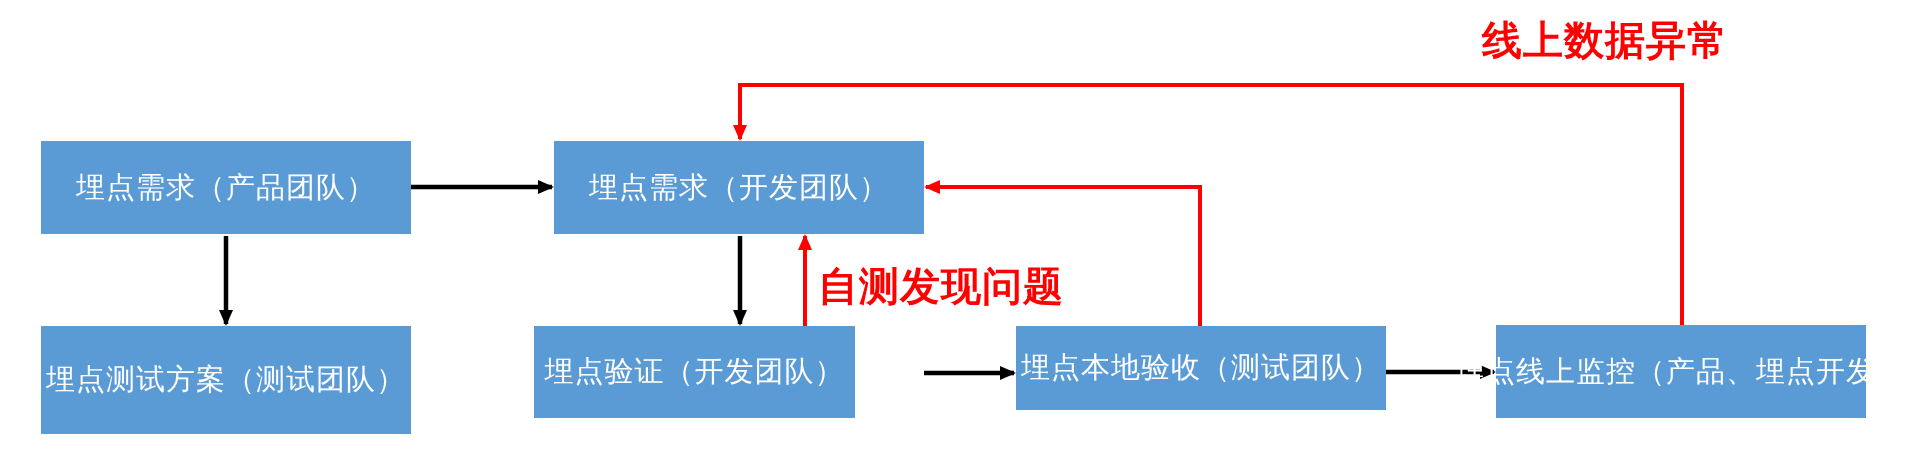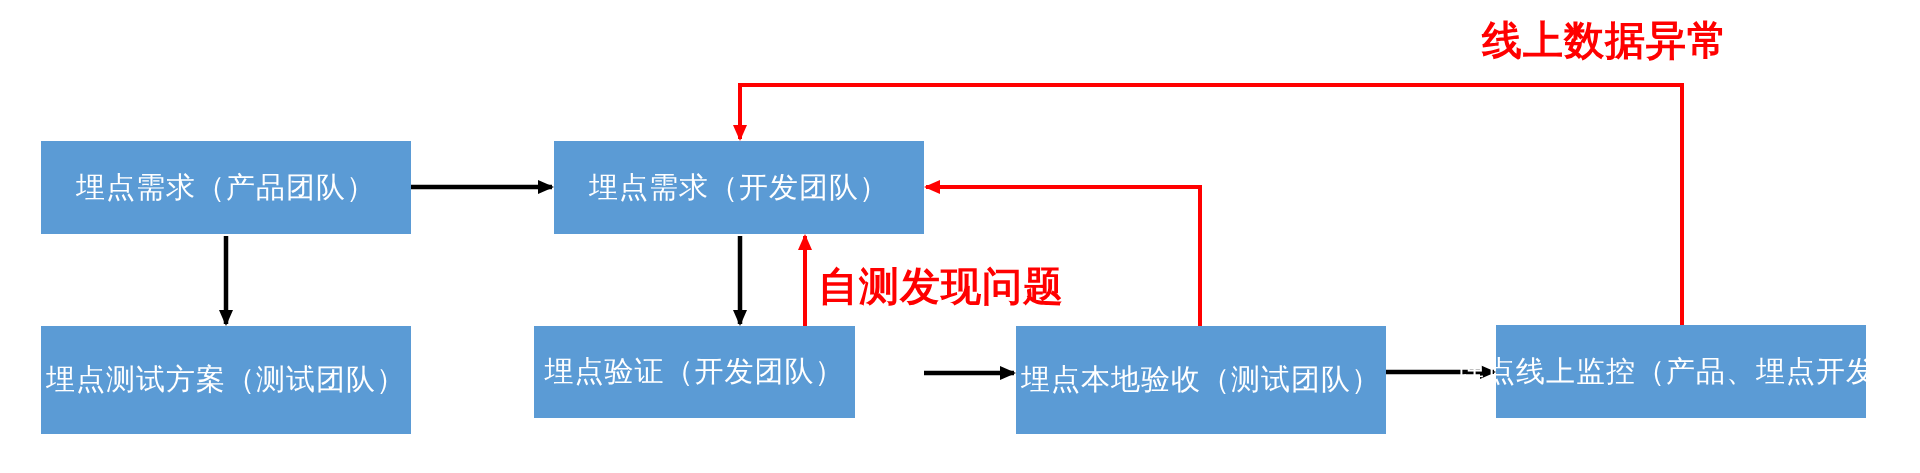--- a/index.html
+++ b/index.html
@@ -24,21 +24,21 @@
     line-height: 1.16;
     letter-spacing: 1px;
   }
   .node span { display: block; white-space: nowrap; }
   
   .pos-req  { left: 41px;   top: 141px; width: 370px; height: 93px; }
   .pos-dev  { left: 554px;  top: 141px; width: 370px; height: 93px; }
   
   .pos-plan { left: 41px;   top: 326px; width: 370px; height: 108px; }
   .pos-ver  { left: 534px;  top: 326px; width: 321px; height: 92px; }
-  .pos-acc  { left: 1016px; top: 326px; width: 370px; height: 108px; }
+  .pos-acc  { left: 1016px; top: 326px; width: 370px; height: 84px; }
   .pos-mon  { left: 1496px; top: 325px; width: 370px; height: 93px; }
 
   .red-label {
     position: absolute;
     color: #FF0000;
     font-size: 40px;
     font-weight: bold;
     line-height: 1.2;
     white-space: nowrap;
     letter-spacing: 1px;

